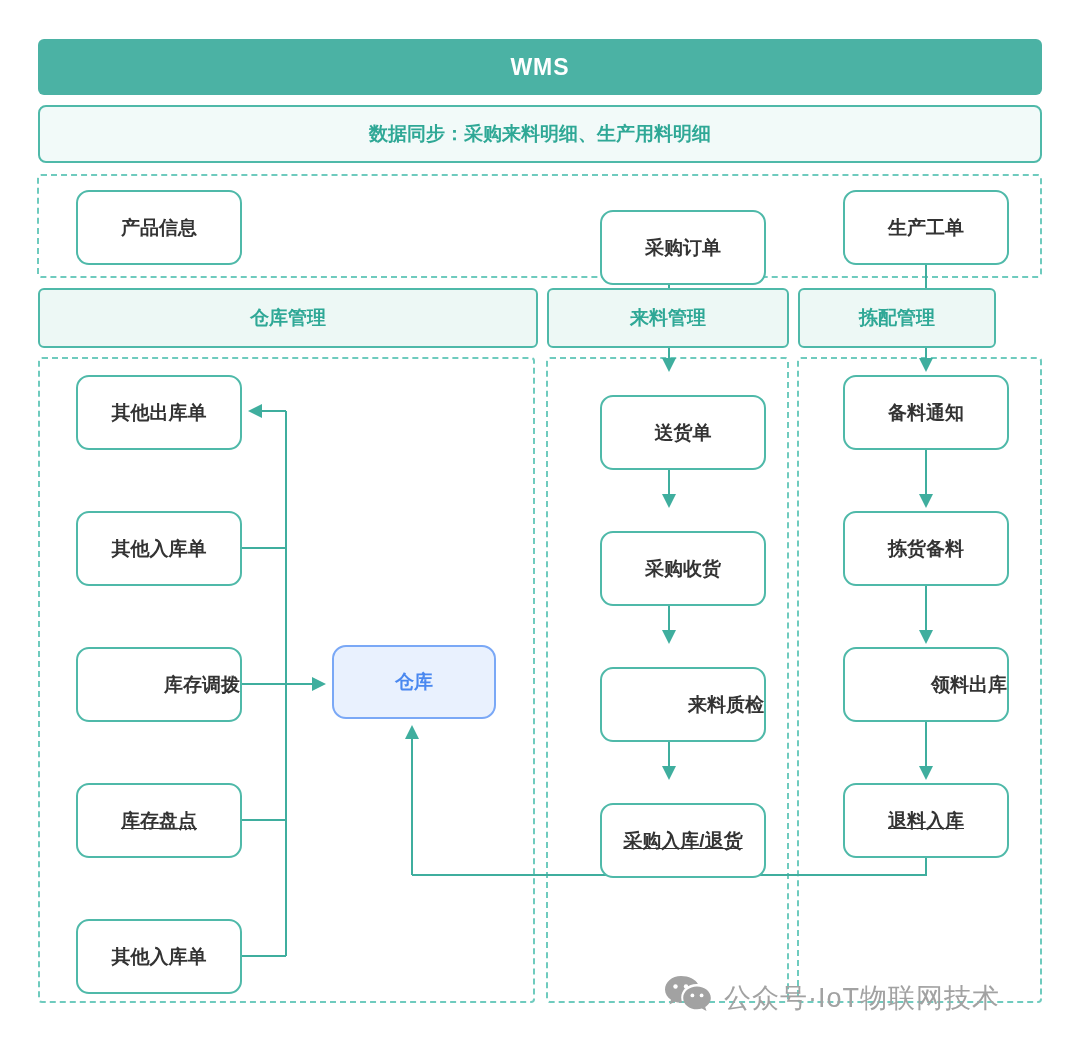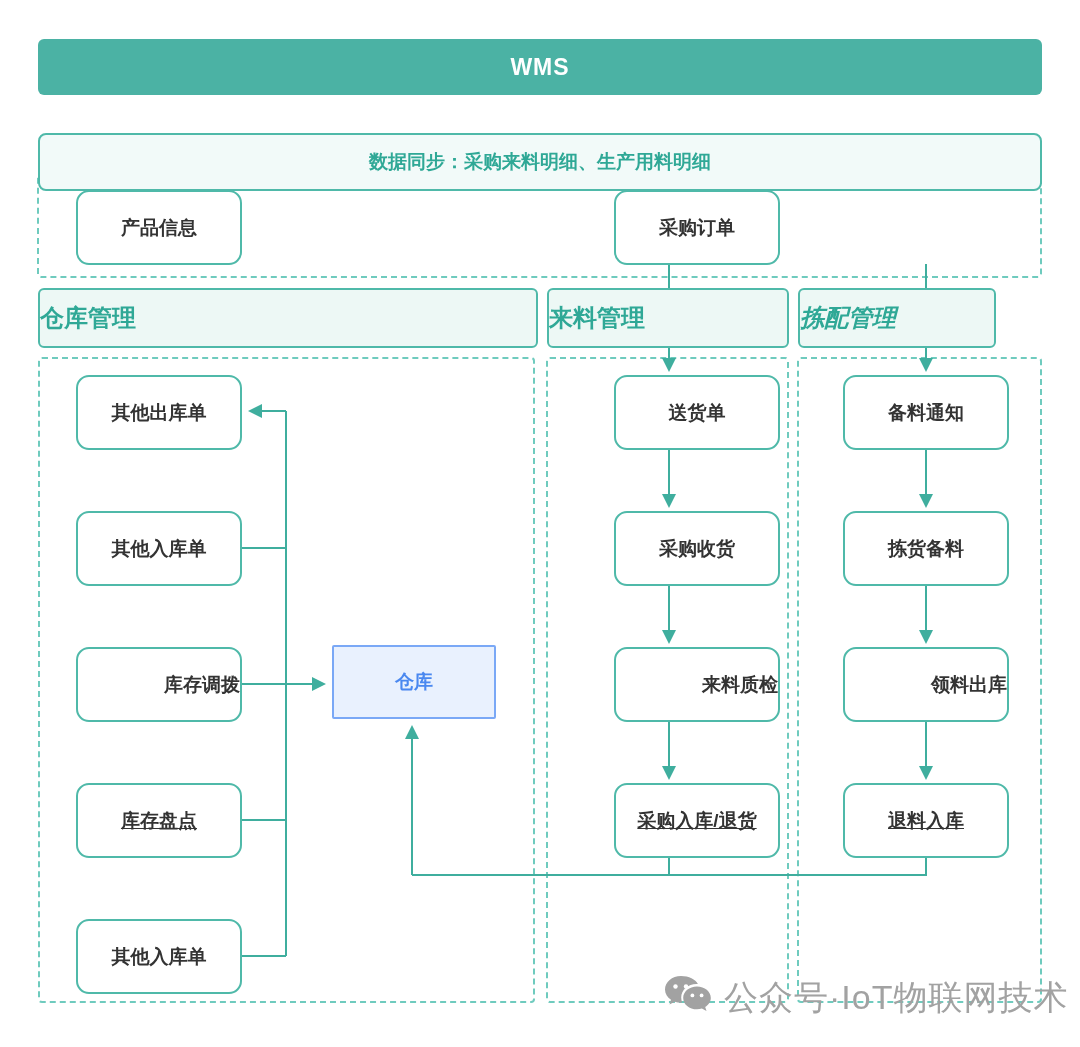--- a/index.html
+++ b/index.html
@@ -12,58 +12,58 @@
   .wms-bar{
     left:38px;top:39px;width:1004px;height:56px;border-radius:6px;
     background:var(--teal-main);color:#fff;font-size:23px;font-weight:bold;
     display:flex;align-items:center;justify-content:center;letter-spacing:1px;z-index:2;
   }
   
   .sync-bar{
     left:38px;top:105px;width:1004px;height:58px;border-radius:8px;
     background:var(--sync-bg);border:2px solid var(--teal-border);
     color:var(--teal-text);font-size:19px;font-weight:bold;
-    display:flex;align-items:center;justify-content:center;z-index:2;margin-top:28px;
+    display:flex;align-items:center;justify-content:center;z-index:2;
   }
   
   .dashed{border:2px dashed var(--teal-dash);border-radius:4px;z-index:0;background:transparent;}
   .dash-top{left:37px;top:174px;width:1005px;height:104px;}
   .dash-left{left:38px;top:357px;width:497px;height:646px;}
   .dash-mid{left:546px;top:357px;width:243px;height:646px;}
   .dash-right{left:797px;top:357px;width:245px;height:646px;}
   
   .sec{
     height:60px;border-radius:6px;background:var(--sec-bg);
     border:2px solid var(--teal-border);color:var(--teal-text);
-    font-size:24px;font-weight:bold;display:flex;align-items:center;justify-content:flex-start;
+    font-size:19px;font-weight:bold;display:flex;align-items:center;justify-content:center;
     z-index:2;
   }
   .sec-warehouse{left:38px;top:288px;width:500px;}
   .sec-incoming{left:547px;top:288px;width:242px;}
-  .sec-picking{left:798px;top:288px;width:198px;font-style:italic;}
+  .sec-picking{left:798px;top:288px;width:198px;}
   
   .node{
     width:166px;height:75px;border-radius:13px;background:#fff;
     border:2px solid var(--teal-border);color:#333;font-size:19px;font-weight:bold;
     display:flex;align-items:center;justify-content:center;z-index:2;white-space:nowrap;
   }
   .hub{
-    left:332px;top:645px;width:164px;height:74px;border-radius:2px;
+    left:332px;top:645px;width:164px;height:74px;border-radius:14px;
     background:var(--blue-bg);border:2px solid var(--blue-border);color:var(--blue-text);
     font-size:19px;font-weight:bold;display:flex;align-items:center;justify-content:center;z-index:2;
   }
   
-  .colL{left:76px;} .colM{left:614px;} .colR{left:843px;}
+  .colL{left:76px;} .colM{left:600px;margin-top:20px;} .colR{left:843px;}
   .row0{top:190px;} 
   .r1{top:375px;} .r2{top:511px;} .r3{top:647px;justify-content:flex-end;} .r4{top:783px;text-decoration:underline;} .r5{top:919px;}
   #connector-layer{left:0;top:0;width:1080px;height:1047px;z-index:1;pointer-events:none;}
   
   .watermark{
     left:660px;top:970px;height:56px;display:flex;align-items:center;z-index:3;
-    color:var(--wm-gray);font-size:34px;letter-spacing:1px;white-space:nowrap;
+    color:var(--wm-gray);font-size:27px;letter-spacing:1px;white-space:nowrap;
   }
   .wm-icon{width:56px;height:56px;margin-right:8px;flex:0 0 auto;}
 </style>
 </head>
 <body>
 
 <div id="canvas">
 
   <div class="abs dashed dash-top"></div>
   <div class="abs dashed dash-left"></div>
@@ -112,20 +112,23 @@
   </div>
   <div class="abs sync-bar">
     <span>数据同步：采购来料明细、生产用料明细</span>
   </div>
 
   <div class="abs node colL row0">
     <span>产品信息</span>
   </div>
   <div class="abs node colM row0">
     <span>采购订单</span>
+  </div>
+  <div class="abs node colR row0">
+    <span>生产工单</span>
   </div>
 
   <div class="abs sec sec-warehouse">
     <span>仓库管理</span>
   </div>
   <div class="abs sec sec-incoming">
     <span>来料管理</span>
   </div>
   <div class="abs sec sec-picking">
     <span>拣配管理</span>

